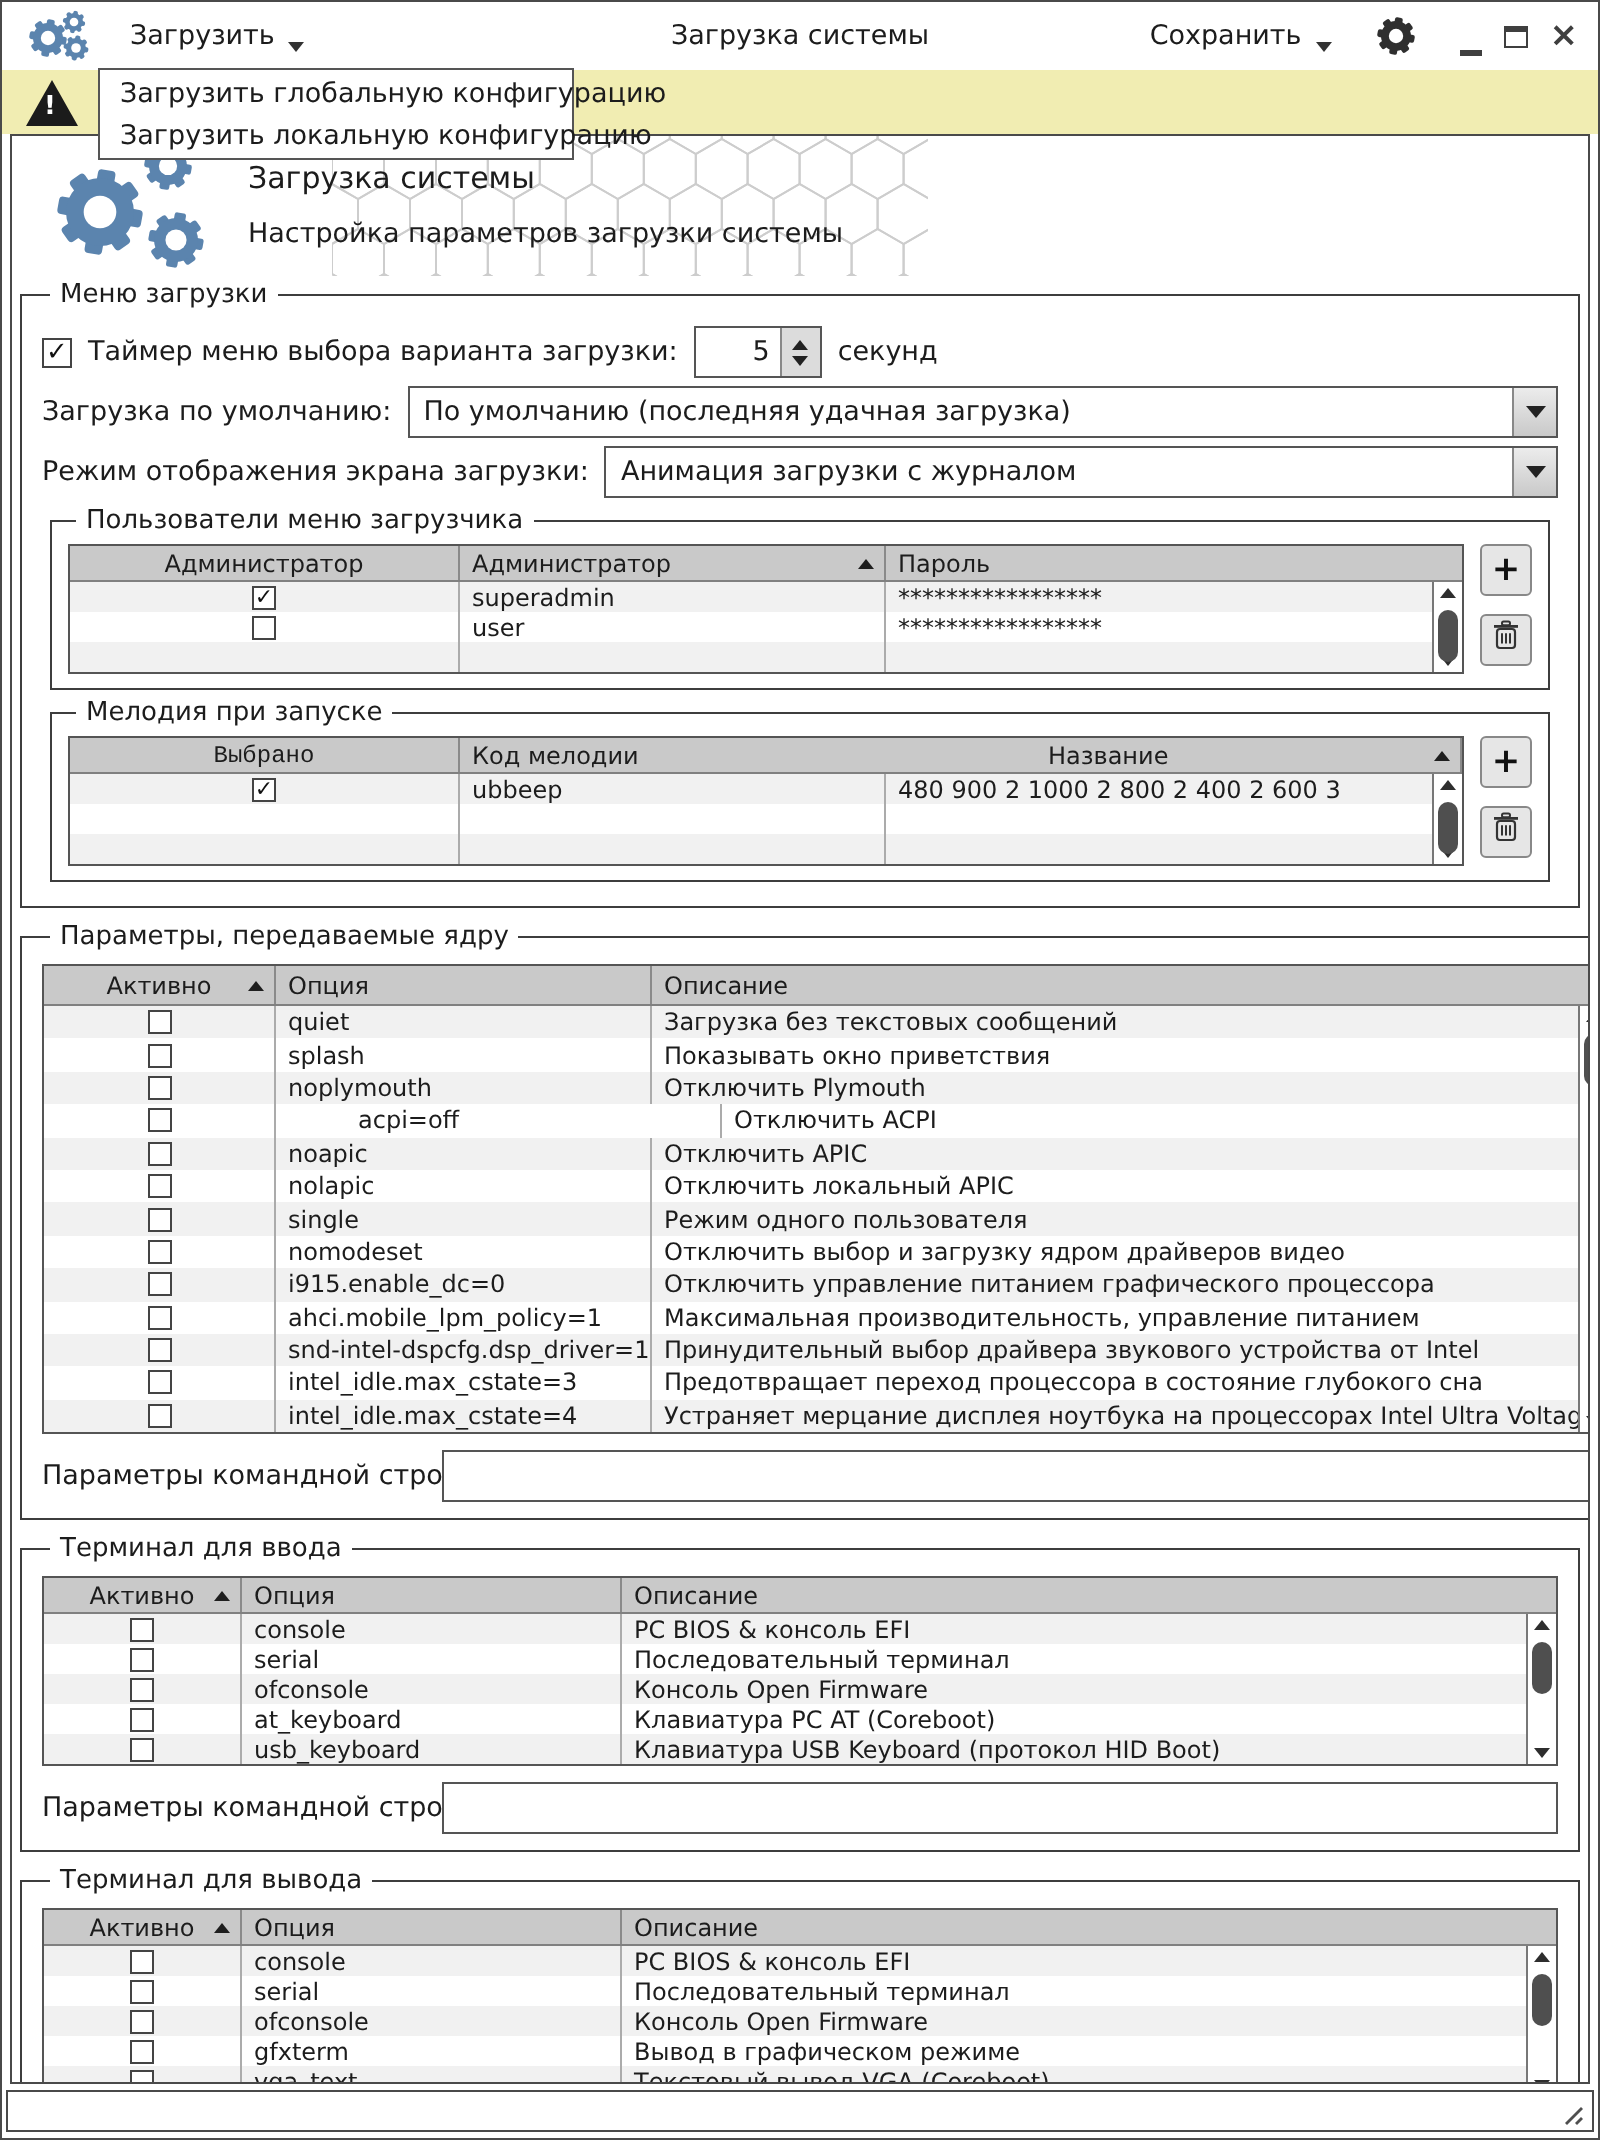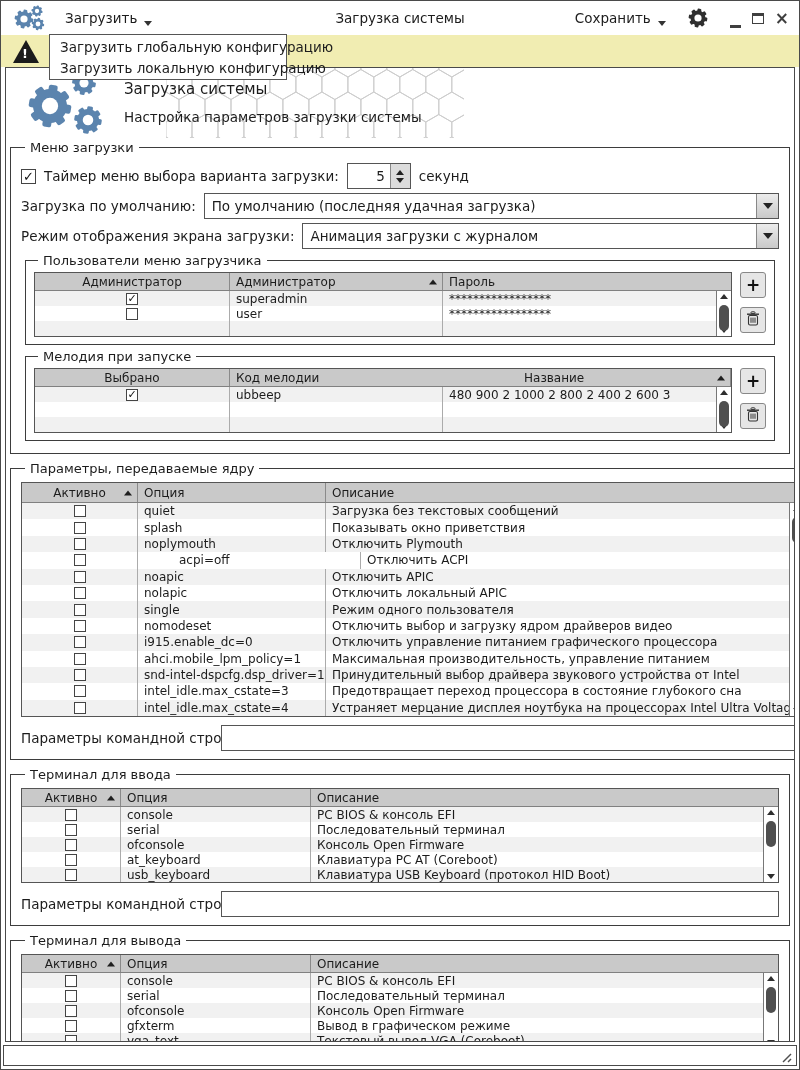--- a/index.html
+++ b/index.html
@@ -396,21 +396,21 @@
               </button>
           </div>
         </div>
       </fieldset>
 
       <fieldset class="fs inner">
         <legend>Мелодия при запуске</legend>
         <div class="tbl-wrap">
           <div class="tbl" style="--headh: 18px; --rowh: 15px;">
               <div class="tbl-head">
-                <div class="hcell center" style="width: 195px;">
+                <div class="hcell center" style="width: 195px; font-family: Liberation Mono, monospace;">
                   <span>Выбрано</span>
                 </div>
                 <div class="hcell flex">
                   <span>Код мелодии</span>
                 </div>
                 <div class="hcell" style="width: 213px;">
                   <span>Название</span>
                   <span class="sort-arrow"></span>
                 </div>
               </div>

